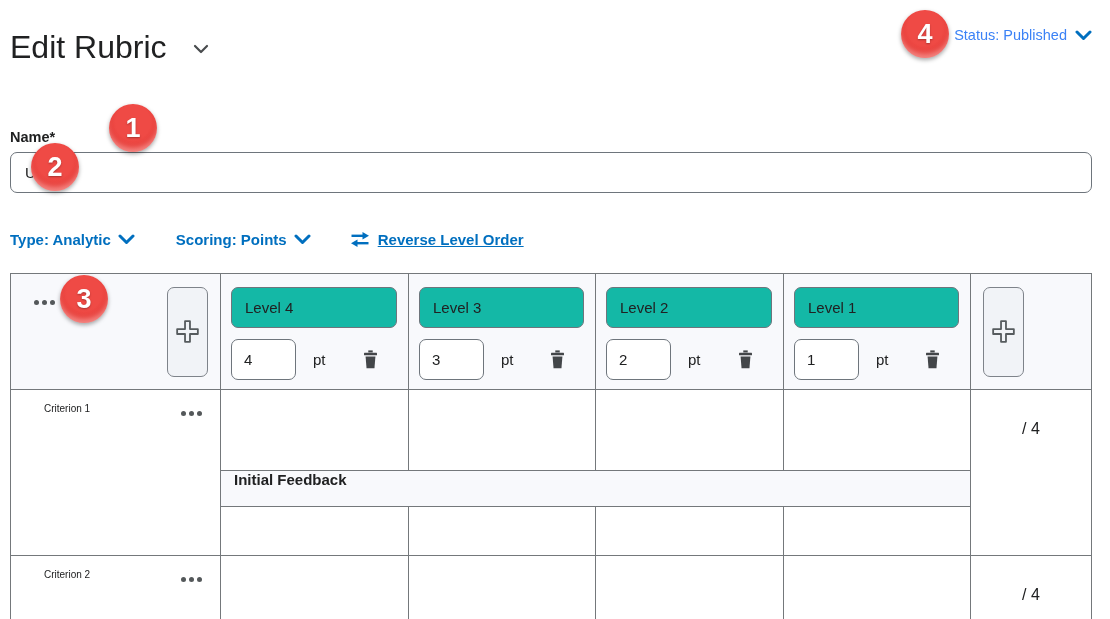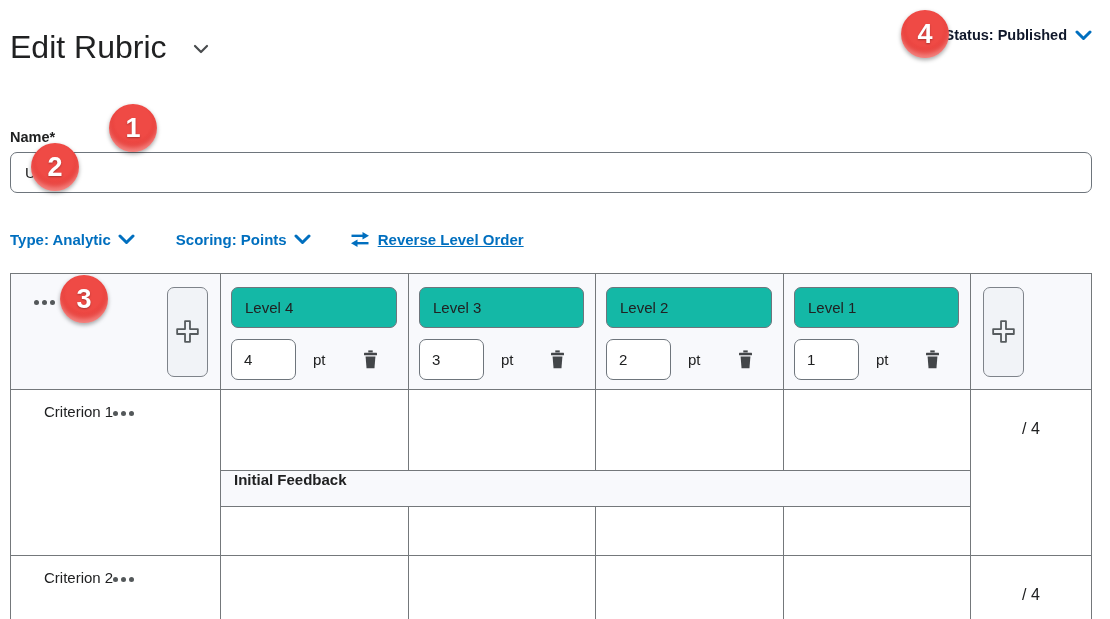--- a/index.html
+++ b/index.html
@@ -11,21 +11,21 @@
   }
   .page { padding:0 18px 0 10px; }
 
   
   .title-row { display:flex; align-items:center; margin-top:8px; }
   .page-title { font-size:32px; font-weight:400; color:#202122; line-height:36px; }
   .title-caret { margin-left:24px; margin-top:6px; cursor:pointer; background:none; border:none; padding:2px; }
   .status-link {
     position:absolute; top:27px; right:18px;
     display:inline-flex; align-items:center; gap:8px;
-    color:#0f172a; font-weight:700; font-size:14.5px; cursor:pointer; text-decoration:none;
+    color:#3b82f6; font-weight:400; font-size:14.5px; cursor:pointer; text-decoration:none;
   }
 
   
   .name-label { margin-top:42px; font-size:14.5px; font-weight:700; }
   .name-input {
     margin-top:7px; width:100%; height:41px; border:1px solid #6e757c; border-radius:7px;
     padding:0 14px; font-size:15px; font-family:inherit; color:#202122; background:#fff; display:block;
   }
 
   
@@ -67,21 +67,21 @@
     padding:0 13px; font-size:15px; font-family:inherit; color:#202122; background:#14b8a6;
   }
   .pts-row { display:flex; align-items:center; margin-top:11px; }
   .pts-input {
     width:65px; height:41px; border:1px solid #6e757c; border-radius:7px;
     padding:0 12px; font-size:15px; font-family:inherit; color:#202122; background:#fff;
   }
   .pt-label { margin-left:17px; font-size:15px; color:#202122; }
   .trash-btn { margin-left:auto; margin-right:15px; background:none; border:none; padding:2px; cursor:pointer; line-height:0; }
 
-  .crit { padding:13px 18px 0 33px; display:flex; align-items:flex-start; font-size:15px; }
+  .crit { padding:13px 18px 0 33px; display:flex; justify-content:space-between; align-items:flex-start; font-size:10px; }
   .crit .dots { margin-top:8px; }
 
   .feedback { background:#f8f9fc; display:flex; align-items:flex-start; padding-left:13px; font-weight:700; font-size:15px; color:#202122; }
 
   .scorecell { display:flex; justify-content:center; padding-top:30px; font-size:16px; color:#202122; }
 
   .dots { display:inline-flex; gap:3px; }
   .dots i { display:inline-block; width:5px; height:5px; border-radius:50%; background:#54585a; }
 
   

